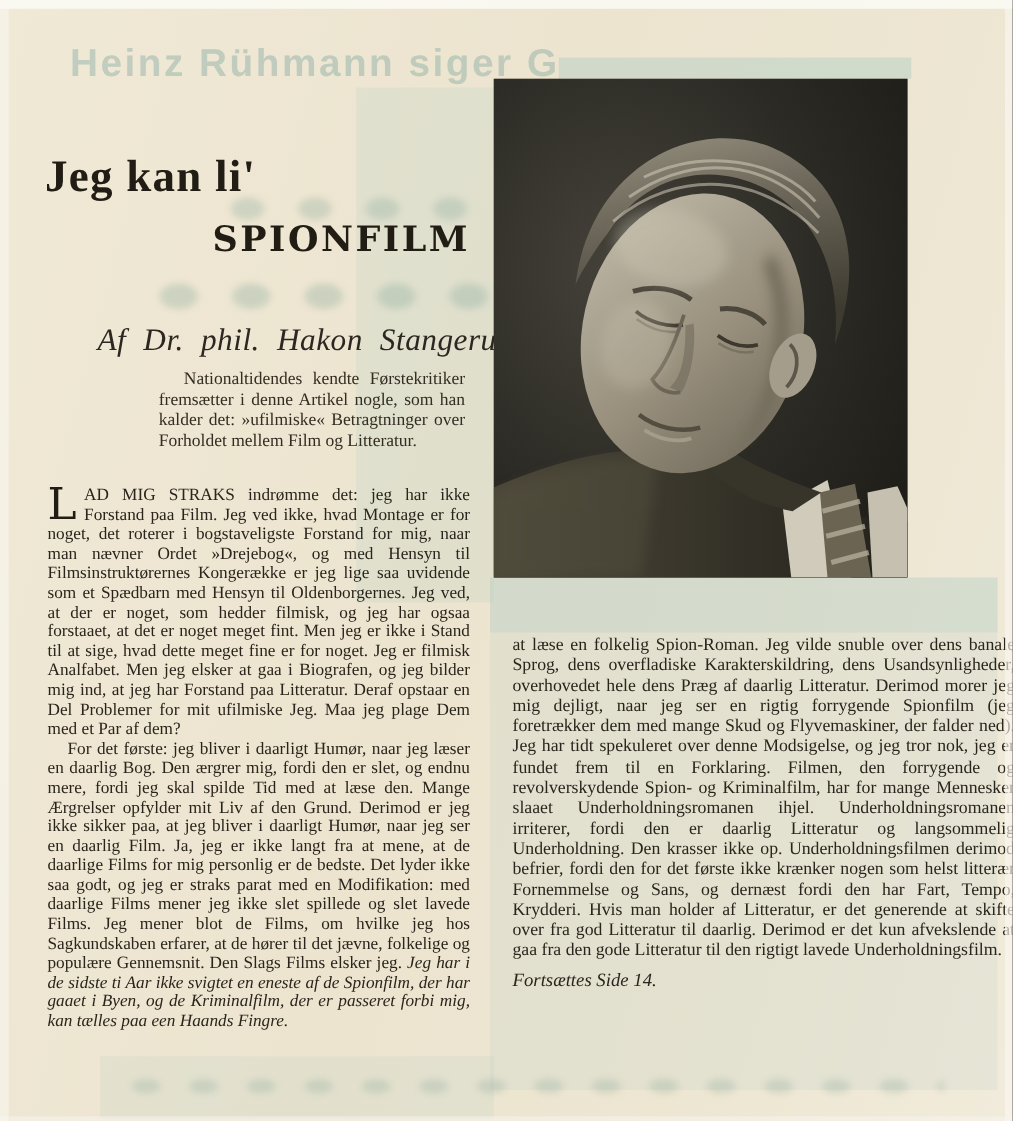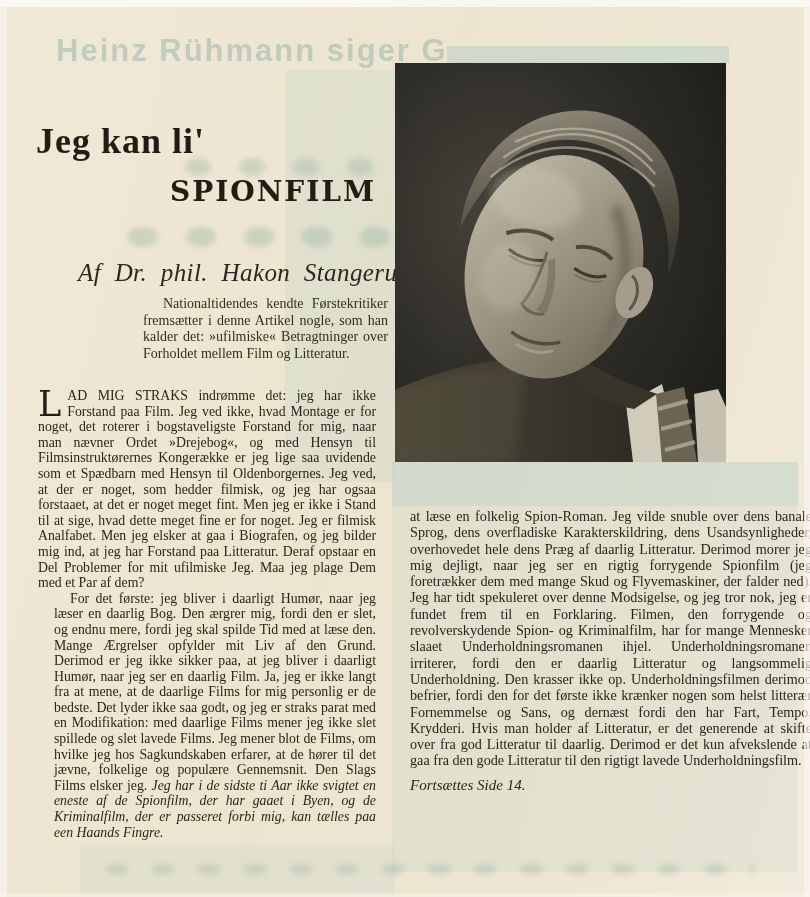--- a/index.html
+++ b/index.html
@@ -58,31 +58,31 @@
     position:absolute;left:126px;top:171px;z-index:4;
     font-family:"DejaVu Serif",serif;font-weight:700;font-size:28px;line-height:42px;
     letter-spacing:2px;color:#221d14;margin-left:44px;
   }
   .byline{
     position:absolute;left:78px;top:261px;z-index:4;
     font-style:italic;font-size:25px;line-height:24px;word-spacing:7px;letter-spacing:0.4px;
     color:#2c2720;
   }
   .standfirst{
-    position:absolute;left:143px;top:296px;width:245px;z-index:4;
+    position:absolute;left:127px;top:296px;width:245px;z-index:4;
     font-size:14px;line-height:16.5px;text-align:justify;text-indent:20px;
     color:#332d23;
   }
 
   
   .col{position:absolute;z-index:4;text-align:justify;}
   .col p{margin:0;}
   .col-left{left:38px;top:388px;width:338px;font-size:13.8px;line-height:15.6px;}
   .col-right{left:410px;top:508px;width:402px;font-size:14.2px;line-height:16.3px;}
-  .col p.indent{text-indent:16px;margin-left:16px;}
+  .col p.indent{text-indent:16px;}
   .col-right p.spaced{margin-top:6px;}
   .dropcap{
     float:left;
     font-family:"DejaVu Serif",serif;
     font-size:35px;line-height:28px;
     padding:2px 6px 0 0;
     color:#221d14;
   }
   .ital{font-style:italic;}
   .continuation{

